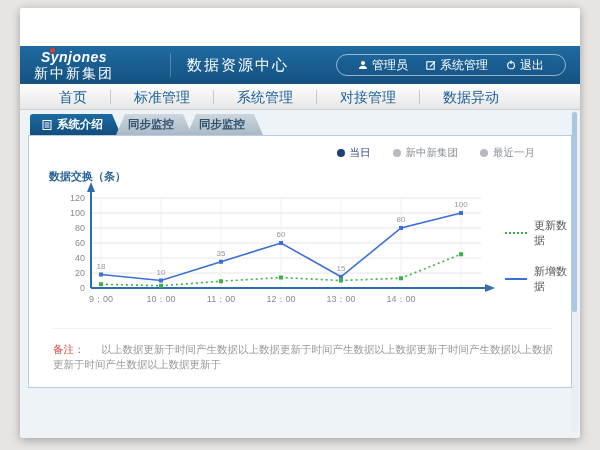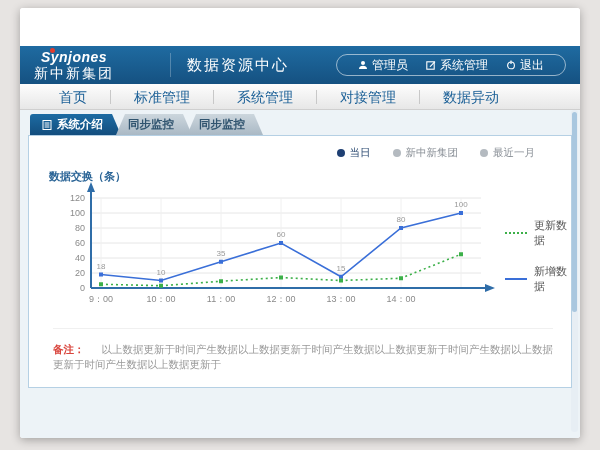--- a/index.html
+++ b/index.html
@@ -43,21 +43,21 @@
   .radio.sel span.lbl { color:#27476f; }
   
   .chart-row { display:flex; align-items:flex-start; padding:30px 0 0 12px; }
   .legend { margin-left:6px; margin-top:52px; display:flex; flex-direction:column; gap:16px; }
   .legend-item { display:flex; align-items:center; gap:7px; }
   .legend-line { width:26px; height:0; border-top:2px solid #3a6fd8; }
   .legend-line.dotted { border-top-style:dotted; border-top-color:#3cb049; }
   .legend-item span.txt { font-size:11px; color:#555; }
   
   .note { margin:12px 18px 0 24px; border-top:1px solid #f0f0f0; padding-top:13px; font-size:10.5px; line-height:1.4; }
-  .note .pre { color:#d9443c; font-weight:bold; }
+  .note .pre { color:#d9443c; font-weight:normal; }
   .note .txt { color:#9a9a9a;margin-left:17px; }
   
   .scrollbar { position:absolute; right:2px; top:0; bottom:6px; width:7px; background:#e7eef4; border-radius:3px; }
   .scrollbar .thumb { position:absolute; top:2px; left:1px; width:5px; height:62%; background:#a9c7df; border-radius:3px; }
   svg text { font-family:"Liberation Sans","DejaVu Sans",sans-serif; }
 </style>
 </head>
 <body>
 
 <div class="card">

